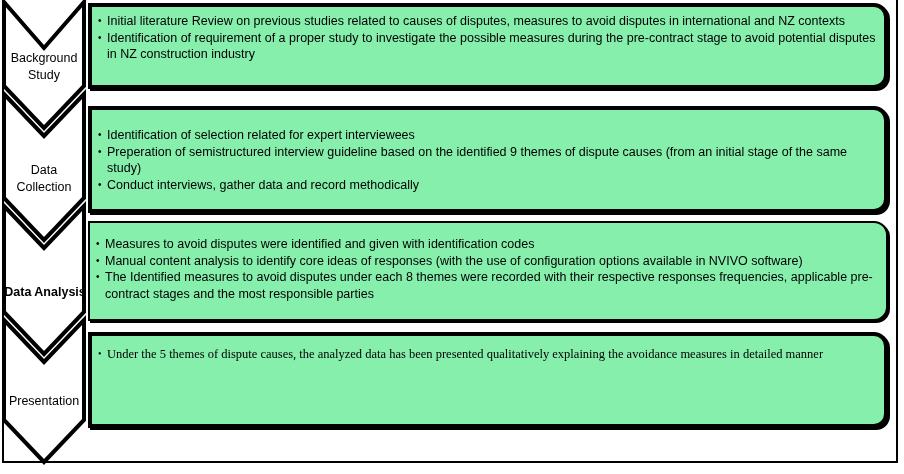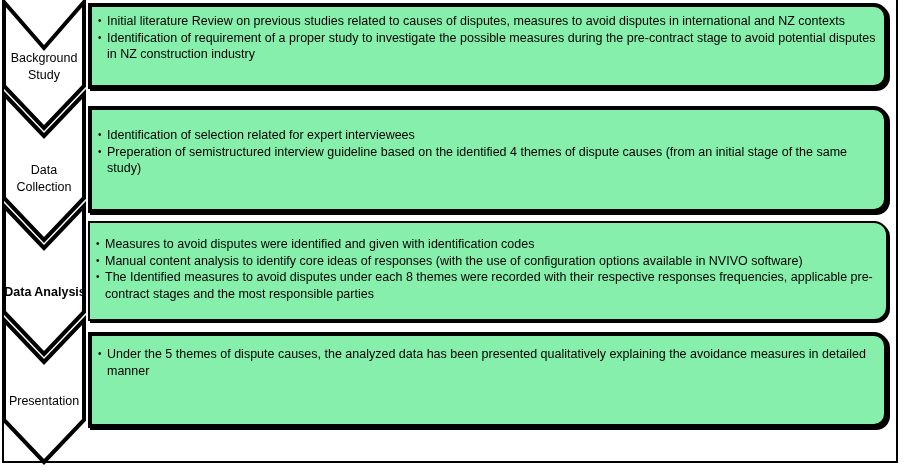--- a/index.html
+++ b/index.html
@@ -66,31 +66,32 @@
   <div class="box" style="top:3px; height:86px; padding-top:6px;">
     <ul>
       <li>Initial literature Review on previous studies related to causes of disputes, measures to avoid disputes in international and NZ contexts</li>
       <li>Identification of requirement of a proper study to investigate  the possible measures during the pre-contract stage to avoid potential disputes in NZ construction industry</li>
     </ul>
   </div>
 
   <div class="box" style="top:106px; height:107px; padding-top:17px;">
     <ul>
       <li>Identification of selection related for expert interviewees</li>
-      <li>Preperation of semistructured interview guideline based on the identified 4 themes of dispute causes (from an initial stage of the same study)</li>
+      <li>Preperation of semistructured interview guideline based on the identified 9 themes of dispute causes (from an initial stage of the same study)</li>
+      <li>Conduct interviews, gather data and record methodically</li>
     </ul>
   </div>
 
   <div class="box thin" style="top:221px; height:100px; padding-top:13px;">
     <ul>
       <li>Measures to avoid disputes were identified and given with identification codes</li>
       <li>Manual content analysis to identify core ideas of responses (with the use of configuration options available in NVIVO software)</li>
       <li>The Identified measures to avoid disputes under each 8 themes were recorded with their respective responses frequencies, applicable pre-contract stages and the most responsible parties</li>
     </ul>
   </div>
 
-  <div class="box" style="top:332px; height:96px; padding-top:10px;">
+  <div class="box" style="top:332px; height:96px; padding-top:10px;font-family:Liberation Serif, serif;">
     <ul>
       <li>Under the 5 themes of dispute causes, the analyzed data has been presented qualitatively explaining the avoidance measures in detailed manner</li>
     </ul>
   </div>
 
 </div>
 
 </body></html>

